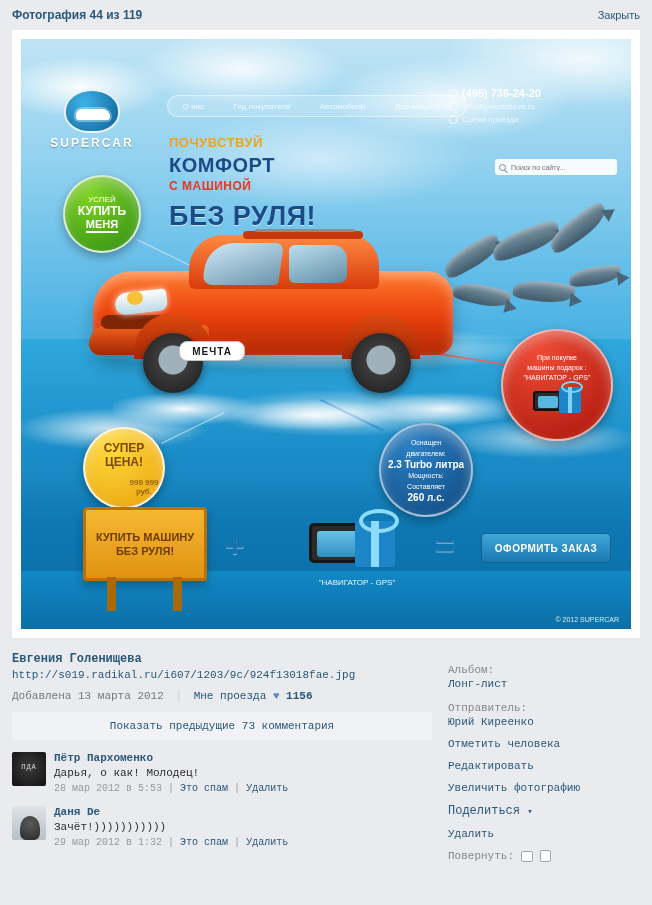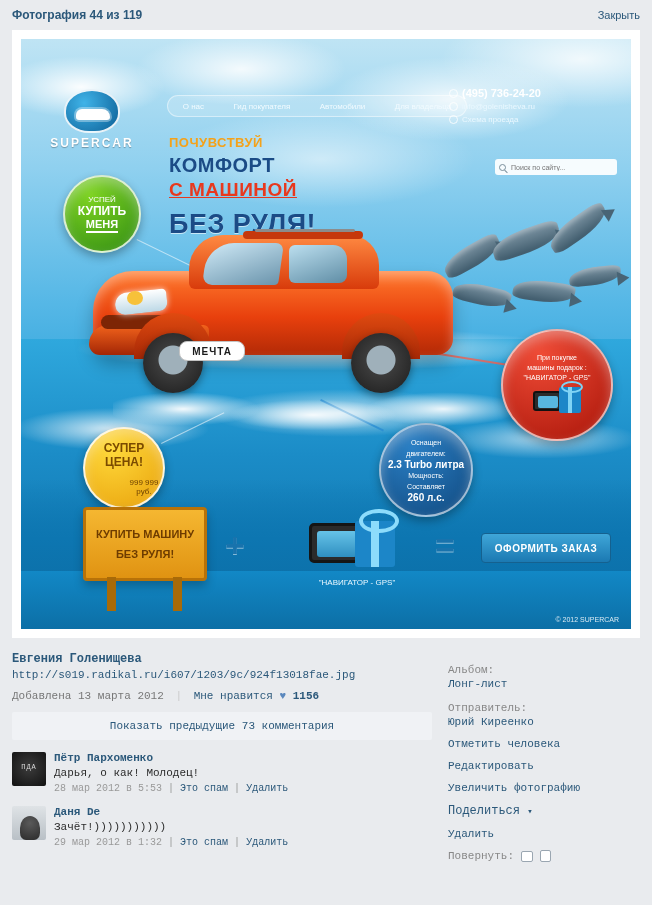--- a/index.html
+++ b/index.html
@@ -122,21 +122,21 @@
   .mag {
     width:7px;height:7px;border:1px solid #7a8f9c;border-radius:50%;
     position:relative; flex:none; margin-right:3px;
   }
   .mag:after{content:"";position:absolute;right:-3px;bottom:-2px;width:4px;height:1px;background:#7a8f9c;transform:rotate(45deg);}
 
   
   .slogan { position:absolute; left:148px; top:96px; }
   .sl1 { color:#f4a21a; font-size:13px; font-weight:bold; letter-spacing:.5px; }
   .sl2 { color:#1b4b86; font-size:20px; font-weight:bold; margin-top:4px; letter-spacing:.5px; }
-  .sl3 { color:#e8381d; font-size:19px; font-weight:bold; margin-top:2px; letter-spacing:.5px;text-decoration:underline; }
+  .sl3 { color:#e8381d; font-size:12px; font-weight:bold; margin-top:2px; letter-spacing:.5px; }
   .sl4 { color:#1b4b86; font-size:27px; font-weight:bold; margin-top:8px; letter-spacing:.5px;
          text-shadow: 0 1px 0 rgba(255,255,255,.6); }
 
   
   .car {
     position:absolute; left:72px; top:190px; width:370px; height:170px;
   }
   .car-body {
     position:absolute; left:0; top:42px; width:360px; height:84px;
     background: linear-gradient(#ff7a2d, #e8400d 55%, #b32a06);
@@ -284,21 +284,21 @@
   .connector { position:absolute; background:rgba(255,255,255,.55); height:1px; transform-origin:0 0; }
   .connector.red { background:rgba(255,90,70,.75); }
   .connector.blue { background:rgba(40,140,210,.8); }
 
   
   .signboard {
     position:absolute; left:62px; bottom:48px; width:124px; height:74px;
     background: linear-gradient(#f5b731, #e09312);
     border: 3px solid #b87208;
     border-radius:4px;
-    color:#6e3c00; font-size:11px; font-weight:bold; line-height:20px;
+    color:#6e3c00; font-size:11px; font-weight:bold; line-height:14px;
     display:flex; align-items:center; justify-content:center; text-align:center;
     box-shadow: 0 5px 10px rgba(0,0,0,.25);
   }
   .post { position:absolute; bottom:18px; width:9px; height:34px; background:#a86a08; }
   .post.l { left:86px; } .post.r { left:152px; }
   .plus, .equals {
     position:absolute; color:#1873ad; font-size:34px; font-weight:bold;
     text-shadow: 0 1px 0 rgba(255,255,255,.5);
   }
   .plus { left:204px; bottom:64px; }
@@ -505,21 +505,21 @@
   </div>
 </div>
 
 <div class="below">
   <div class="left-col">
     <div class="author">Евгения Голенищева</div>
     <a class="photo-url">http://s019.radikal.ru/i607/1203/9c/924f13018fae.jpg</a>
     <div class="meta">
       <span>Добавлена 13 марта 2012</span>
       <span class="sep">|</span>
-      <span class="like">Мне нравится</span>
+      <span class="like">Мне проезда</span>
       <span class="heart">♥</span>
       <span class="like-count">1156</span>
     </div>
 
     <div class="show-prev">Показать предыдущие 73 комментария</div>
 
     <div class="comment">
       <div class="avatar av1"></div>
       <div class="c-body">
         <div class="c-name">Пётр Пархоменко</div>

